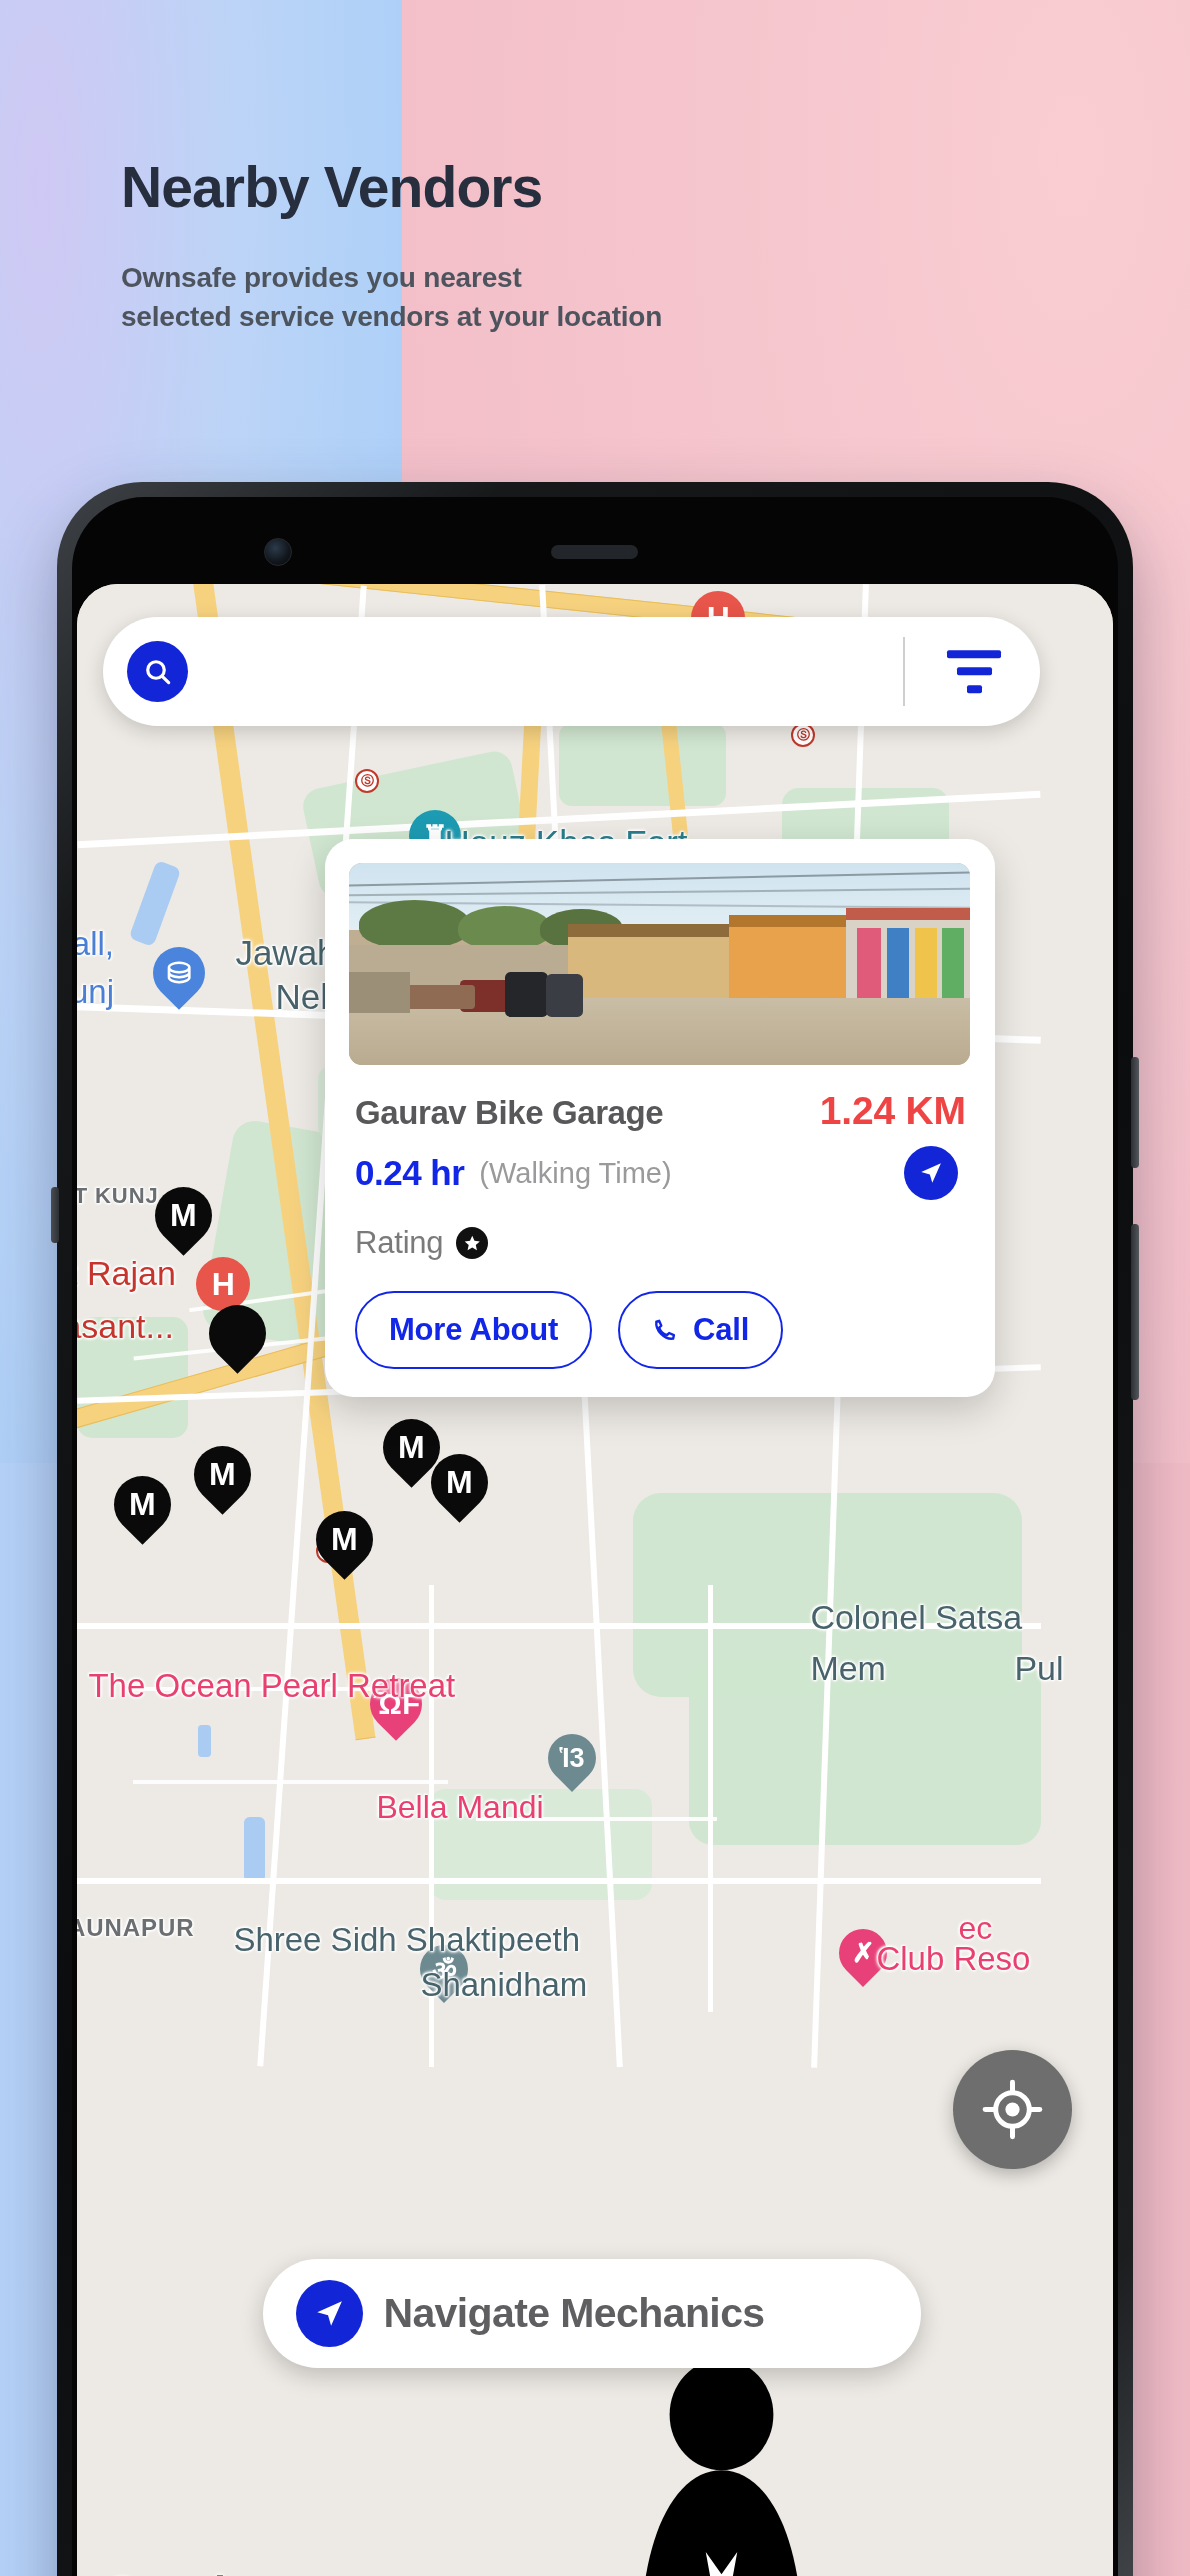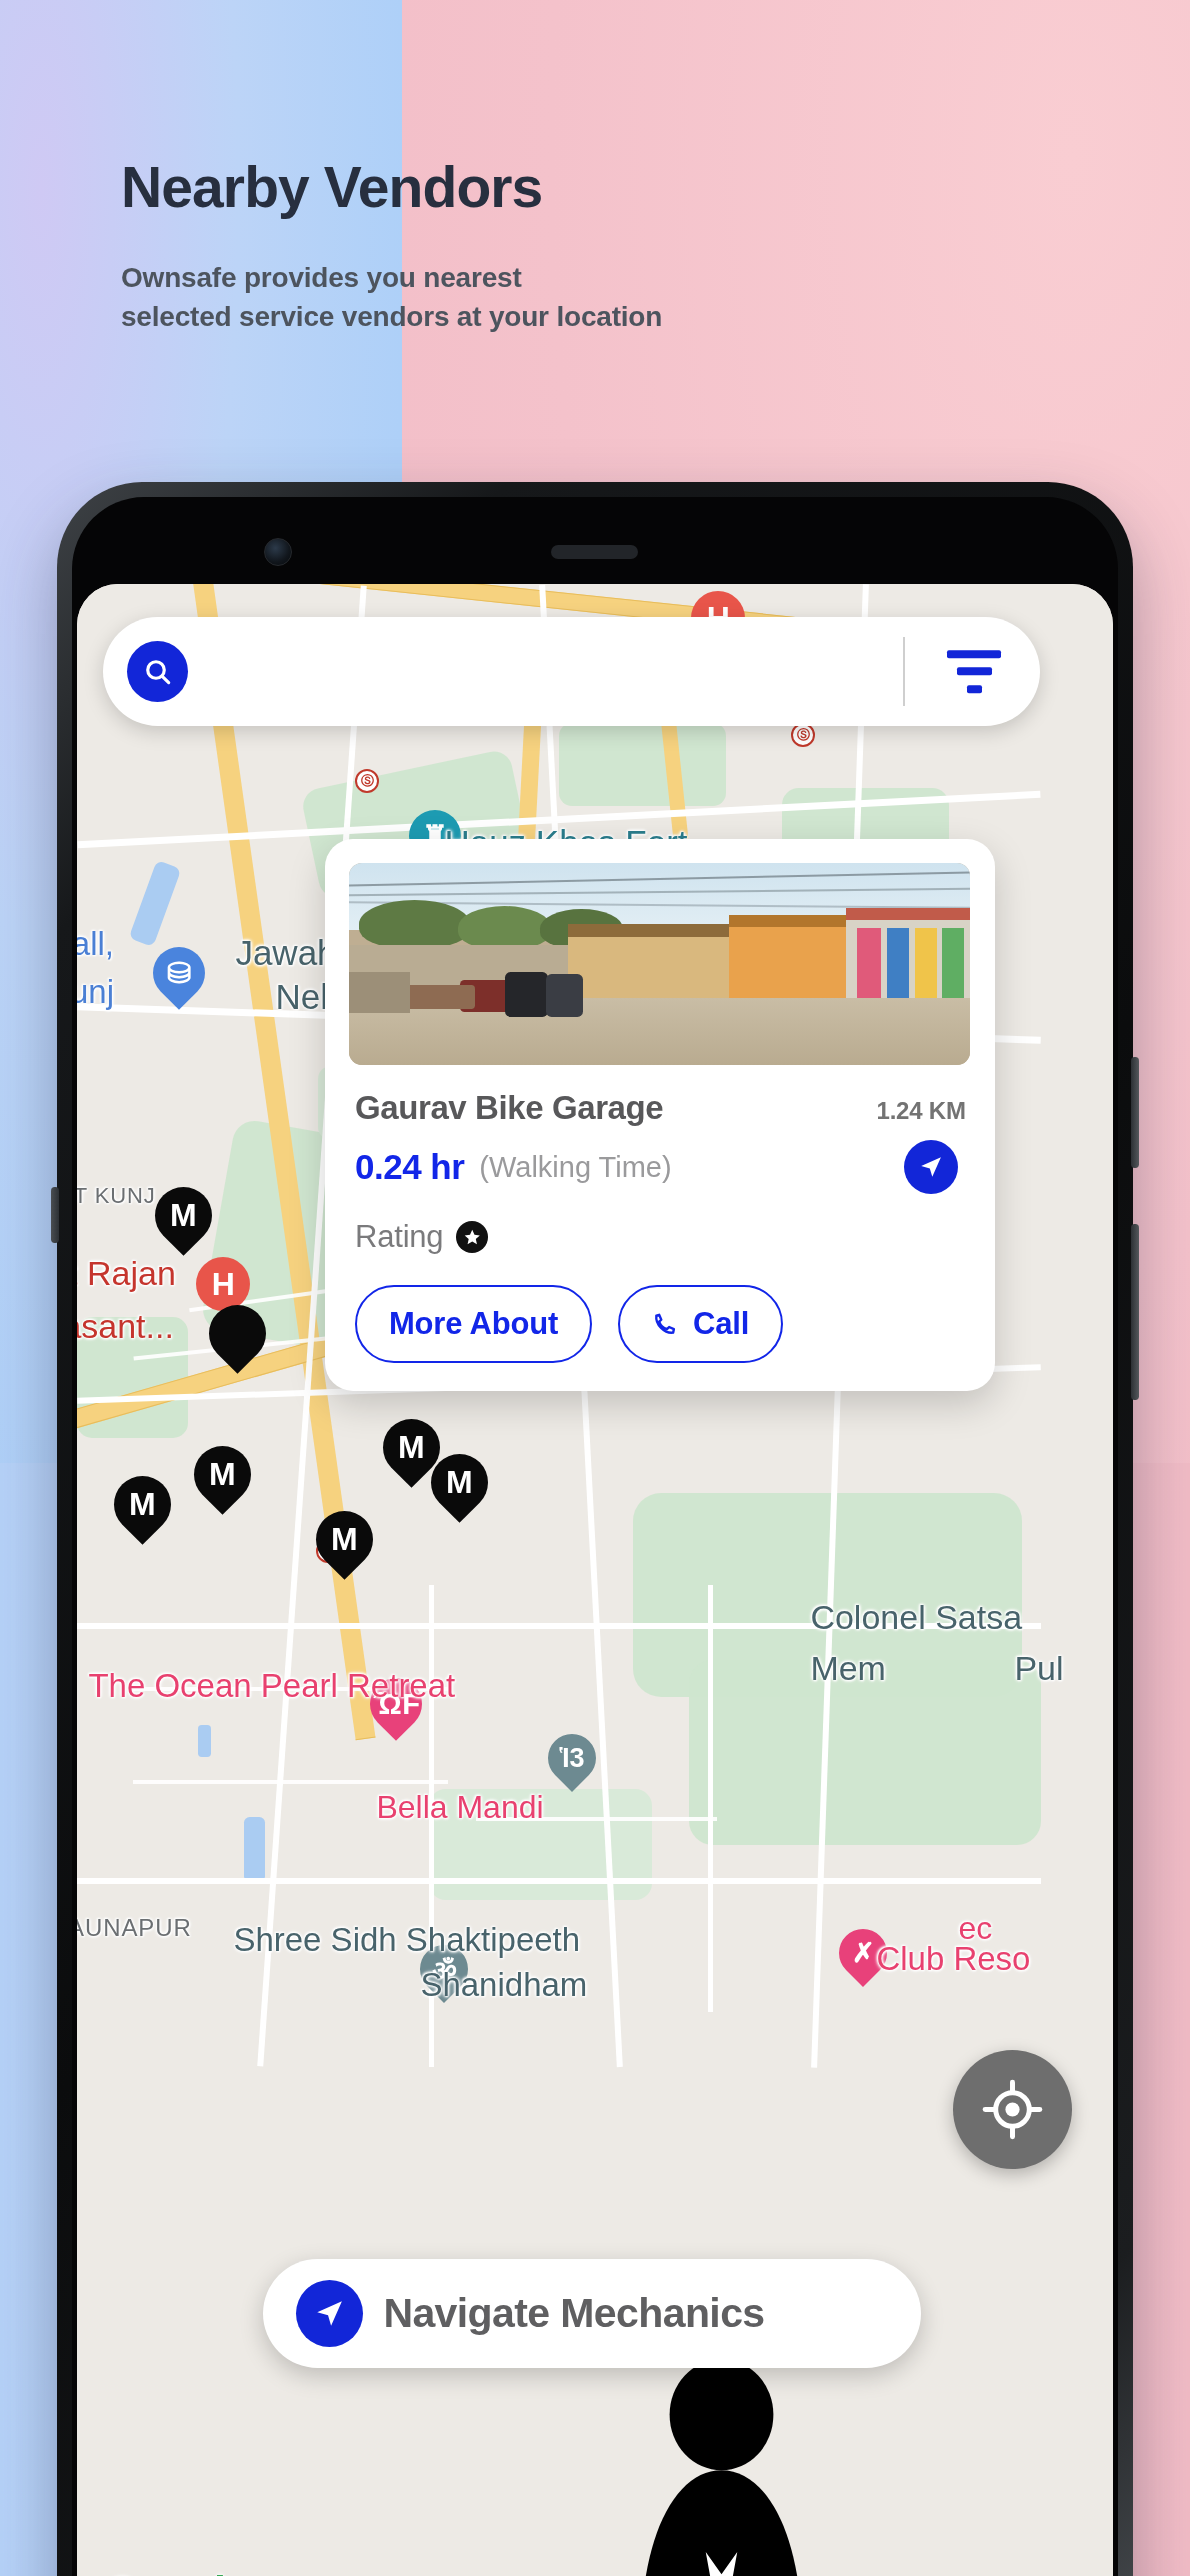--- a/index.html
+++ b/index.html
@@ -98,21 +98,21 @@
   .maplabel {
     position: absolute; white-space: nowrap;
     text-shadow: 0 0 3.7px #fff, 0 0 3.7px #fff, 0 0 5.6px #fff, 0.9px 0.9px 1.9px #fff, -0.9px -0.9px 1.9px #fff;
     font-family: "Liberation Sans", sans-serif;
   }
   .lbl-red { color: #c5352d; }
   .lbl-pink { color: #e8416f; }
   .lbl-teal { color: #2a7d8c; }
   .lbl-slate { color: #48636b; }
   .lbl-blue { color: #4a7fd4; }
-  .lbl-grey { color: #6b6f72; letter-spacing: 0.9px; }
+  .lbl-grey { color: #6b6f72; letter-spacing: 0.9px; font-weight: bold; }
 
   
   .pin {
     position: absolute; width: 50px; height: 50px; border-radius: 50% 50% 50% 0;
     transform: rotate(-45deg);
     display: flex; align-items: center; justify-content: center;
   }
   .pin > .pin-ico { transform: rotate(45deg); color: #fff; font-weight: bold; }
   .pin-black { background: #0a0a0a; }
   .pin-teal { background: #1d9bb2; }
@@ -175,21 +175,21 @@
   .ph-wire { position:absolute; height:1.9px; background:#6e7b82; opacity:.7; }
   .ph-building { position:absolute; }
   .ph-ground { position:absolute; left:0; bottom:0; width:100%; height:67px; background: linear-gradient(180deg,#c9bda5 0%, #b9ab90 100%); }
   .ph-tree { position:absolute; background:#5e7a44; border-radius:50% 50% 40% 40%; }
 
   #vendor-row1 {
     display: flex; align-items: baseline; justify-content: space-between;
     margin-top: 24px; padding: 0 5.6px;
   }
   #vendor-name { font-size: 33px; font-weight: bold; color: #58585a; letter-spacing: -0.4px; }
-  #vendor-distance { font-size: 24px; font-weight: bold; color: #737373; letter-spacing: -0.2px; }
+  #vendor-distance { font-size: 39px; font-weight: bold; color: #ef4444; letter-spacing: -0.2px; }
 
   #vendor-row2 {
     display: flex; align-items: center; margin-top: 20.4px; padding: 0 5.6px;
     position: relative;
   }
   #vendor-time { font-size: 35px; font-weight: bold; color: #1226e8; letter-spacing: -0.5px; }
   #vendor-time-label { font-size: 29px; color: #9a9a9c; font-weight: normal; margin-left: 15px; }
   #nav-circle {
     position: absolute; right: 13px; top: -7.4px; width: 54px; height: 54px;
     border-radius: 50%; background: #1226d8;

